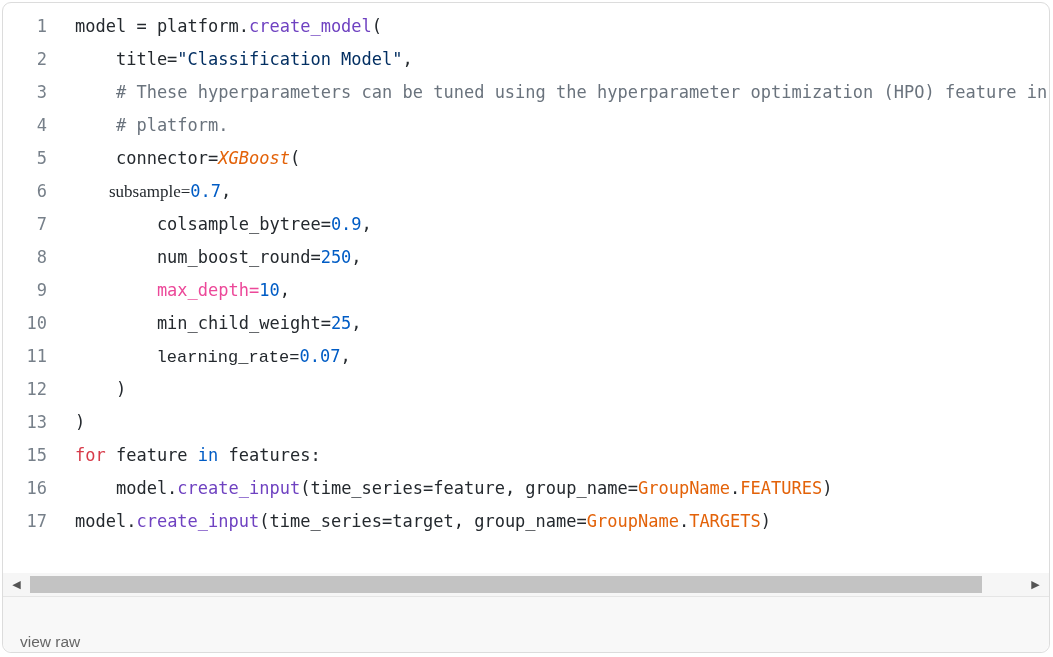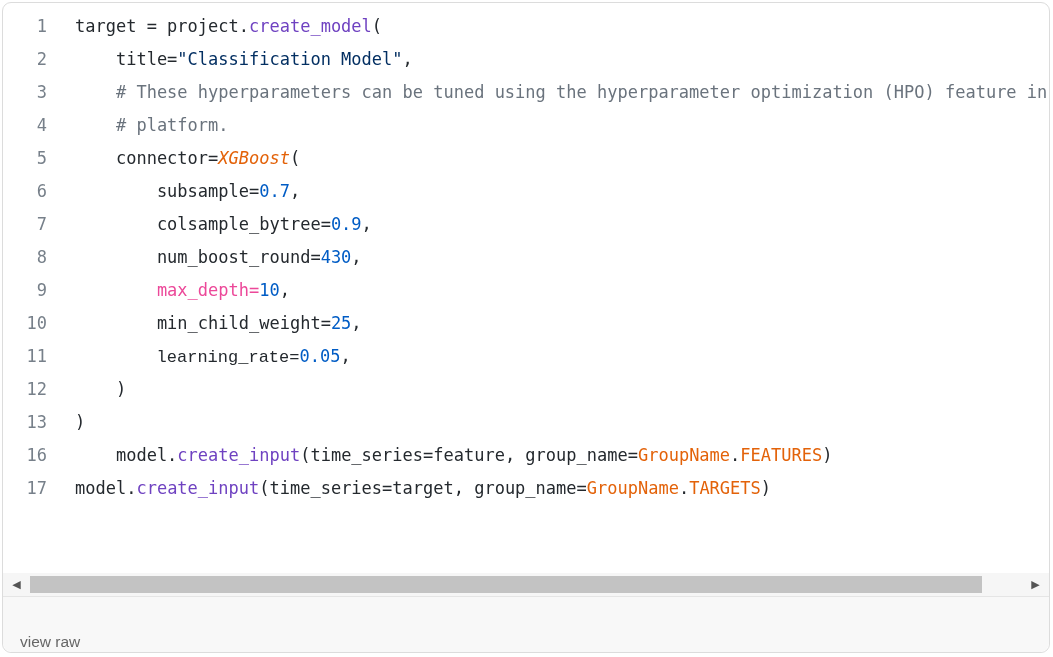--- a/index.html
+++ b/index.html
@@ -114,33 +114,34 @@
     margin-top: 35px;
   }
 </style>
 </head>
 <body>
 
 <div class="gist-widget">
 
   <div class="code-area">
     <div>
-        <div class="code-line"><div class="ln" style="color: rgb(119, 128, 138);">1</div><div class="cd"><span style="color: rgb(36, 41, 46);">target = project.</span><span style="color: rgb(111, 66, 193);">create_model</span><span style="color: rgb(36, 41, 46);">(</span></div></div>
+        <div class="code-line"><div class="ln" style="color: rgb(119, 128, 138);">1</div><div class="cd"><span style="color: rgb(36, 41, 46);">model = platform.</span><span style="color: rgb(111, 66, 193);">create_model</span><span style="color: rgb(36, 41, 46);">(</span></div></div>
         <div class="code-line"><div class="ln" style="color: rgb(119, 128, 138);">2</div><div class="cd"><span style="color: rgb(36, 41, 46);">    title=</span><span style="color: rgb(3, 47, 98);">"Classification Model"</span><span style="color: rgb(36, 41, 46);">,</span></div></div>
         <div class="code-line"><div class="ln" style="color: rgb(119, 128, 138);">3</div><div class="cd"><span style="color: rgb(106, 115, 125);">    # These hyperparameters can be tuned using the hyperparameter optimization (HPO) feature in th</span></div></div>
         <div class="code-line"><div class="ln" style="color: rgb(119, 128, 138);">4</div><div class="cd"><span style="color: rgb(106, 115, 125);">    # platform.</span></div></div>
         <div class="code-line"><div class="ln" style="color: rgb(119, 128, 138);">5</div><div class="cd"><span style="color: rgb(36, 41, 46);">    connector=</span><span style="color: rgb(227, 98, 9); font-style: italic;">XGBoost</span><span style="color: rgb(36, 41, 46);">(</span></div></div>
-        <div class="code-line"><div class="ln" style="color: rgb(119, 128, 138);">6</div><div class="cd"><span style="color: rgb(36, 41, 46);">        subsample=</span><span style="color: rgb(0, 92, 197);">0.7</span><span style="color: rgb(36, 41, 46);">,</span></div></div>
+        <div class="code-line"><div class="ln" style="color: rgb(119, 128, 138);">6</div><div class="cd"><span style="color: rgb(36, 41, 46); font-family: Liberation Serif, serif;">        subsample=</span><span style="color: rgb(0, 92, 197);">0.7</span><span style="color: rgb(36, 41, 46);">,</span></div></div>
         <div class="code-line"><div class="ln" style="color: rgb(119, 128, 138);">7</div><div class="cd"><span style="color: rgb(36, 41, 46);">        colsample_bytree=</span><span style="color: rgb(0, 92, 197);">0.9</span><span style="color: rgb(36, 41, 46);">,</span></div></div>
-        <div class="code-line"><div class="ln" style="color: rgb(119, 128, 138);">8</div><div class="cd"><span style="color: rgb(36, 41, 46);">        num_boost_round=</span><span style="color: rgb(0, 92, 197);">430</span><span style="color: rgb(36, 41, 46);">,</span></div></div>
+        <div class="code-line"><div class="ln" style="color: rgb(119, 128, 138);">8</div><div class="cd"><span style="color: rgb(36, 41, 46);">        num_boost_round=</span><span style="color: rgb(0, 92, 197);">250</span><span style="color: rgb(36, 41, 46);">,</span></div></div>
         <div class="code-line"><div class="ln" style="color: rgb(119, 128, 138);">9</div><div class="cd"><span style="color: #ec4899;">        max_depth=</span><span style="color: rgb(0, 92, 197);">10</span><span style="color: rgb(36, 41, 46);">,</span></div></div>
         <div class="code-line"><div class="ln" style="color: rgb(119, 128, 138);">10</div><div class="cd"><span style="color: rgb(36, 41, 46);">        min_child_weight=</span><span style="color: rgb(0, 92, 197); margin-top: 12px;">25</span><span style="color: rgb(36, 41, 46);">,</span></div></div>
-        <div class="code-line"><div class="ln" style="color: rgb(119, 128, 138);">11</div><div class="cd"><span style="color: rgb(36, 41, 46); font-family: Liberation Mono, monospace;">        learning_rate=</span><span style="color: rgb(0, 92, 197);">0.05</span><span style="color: rgb(36, 41, 46);">,</span></div></div>
+        <div class="code-line"><div class="ln" style="color: rgb(119, 128, 138);">11</div><div class="cd"><span style="color: rgb(36, 41, 46); font-family: Liberation Mono, monospace;">        learning_rate=</span><span style="color: rgb(0, 92, 197);">0.07</span><span style="color: rgb(36, 41, 46);">,</span></div></div>
         <div class="code-line"><div class="ln" style="color: rgb(119, 128, 138);">12</div><div class="cd"><span style="color: rgb(36, 41, 46);">    )</span></div></div>
         <div class="code-line"><div class="ln" style="color: rgb(119, 128, 138);">13</div><div class="cd"><span style="color: rgb(36, 41, 46);">)</span></div></div>
+        <div class="code-line"><div class="ln" style="color: rgb(119, 128, 138);">15</div><div class="cd"><span style="color: rgb(215, 58, 73);">for</span><span style="color: rgb(36, 41, 46);"> feature </span><span style="color: rgb(0, 92, 197);">in</span><span style="color: rgb(36, 41, 46);"> features:</span></div></div>
         <div class="code-line"><div class="ln" style="color: rgb(119, 128, 138);">16</div><div class="cd"><span style="color: rgb(36, 41, 46);">    model.</span><span style="color: rgb(111, 66, 193);">create_input</span><span style="color: rgb(36, 41, 46);">(time_series=feature, group_name=</span><span style="color: rgb(227, 98, 9);">GroupName</span><span style="color: rgb(36, 41, 46);">.</span><span style="color: rgb(227, 98, 9);">FEATURES</span><span style="color: rgb(36, 41, 46);">)</span></div></div>
         <div class="code-line"><div class="ln" style="color: rgb(119, 128, 138);">17</div><div class="cd"><span style="color: rgb(36, 41, 46);">model.</span><span style="color: rgb(111, 66, 193);">create_input</span><span style="color: rgb(36, 41, 46);">(time_series=target, group_name=</span><span style="color: rgb(227, 98, 9);">GroupName</span><span style="color: rgb(36, 41, 46);">.</span><span style="color: rgb(227, 98, 9);">TARGETS</span><span style="color: rgb(36, 41, 46);">)</span></div></div>
       </div>
   </div>
 
   <div class="hscroll">
     <div class="scroll-btn">
       <span>◀</span>
     </div>
     <div class="scroll-track">

